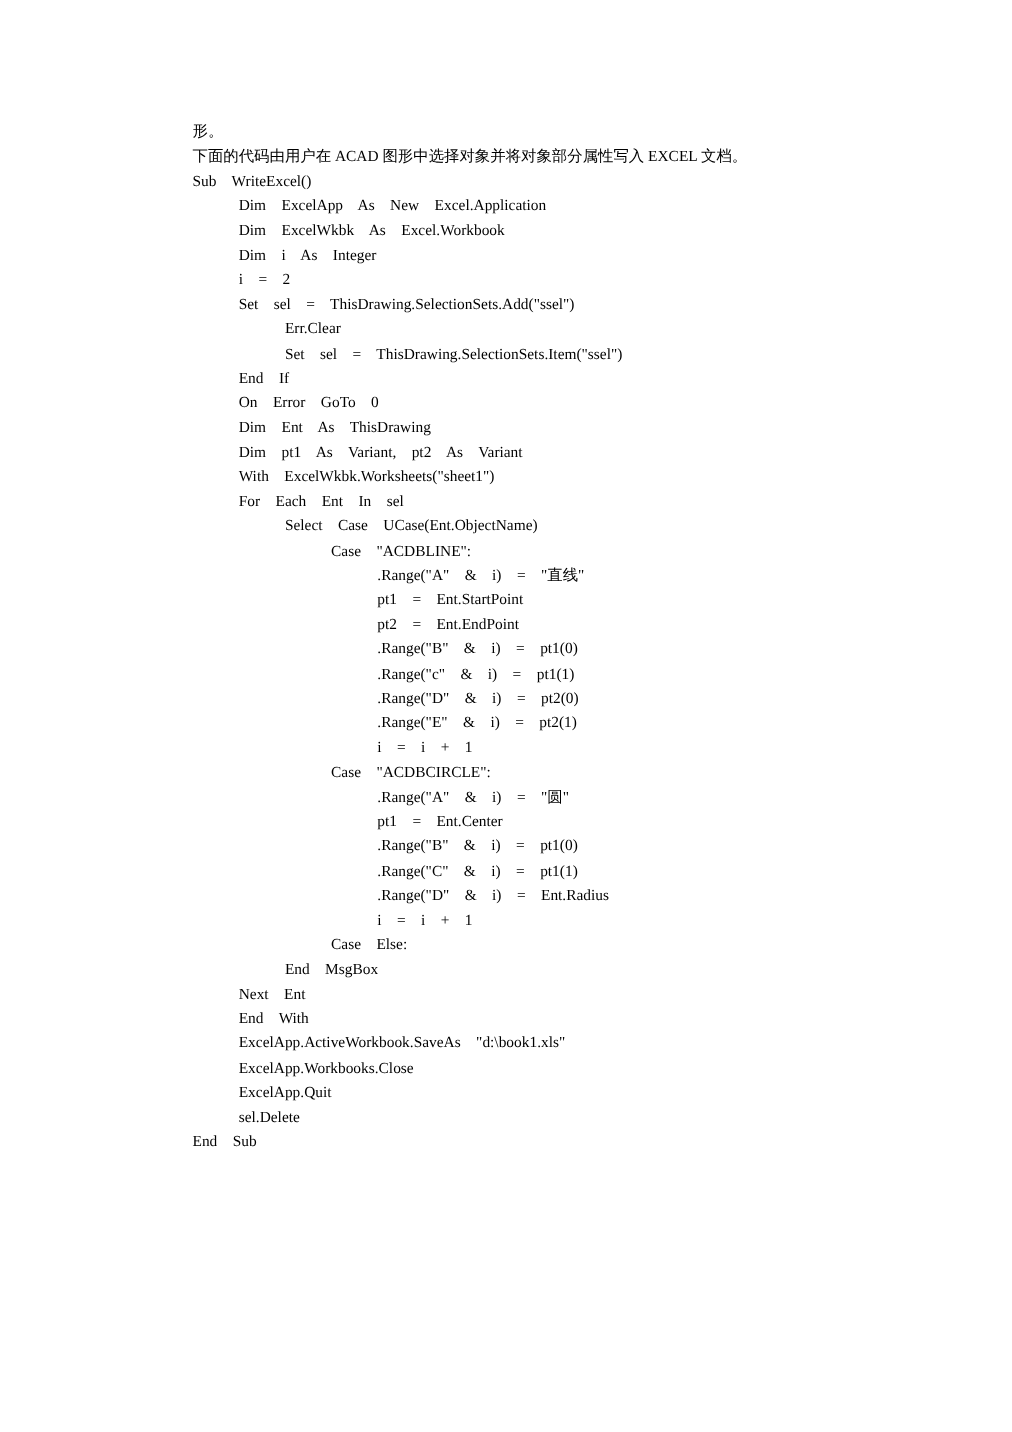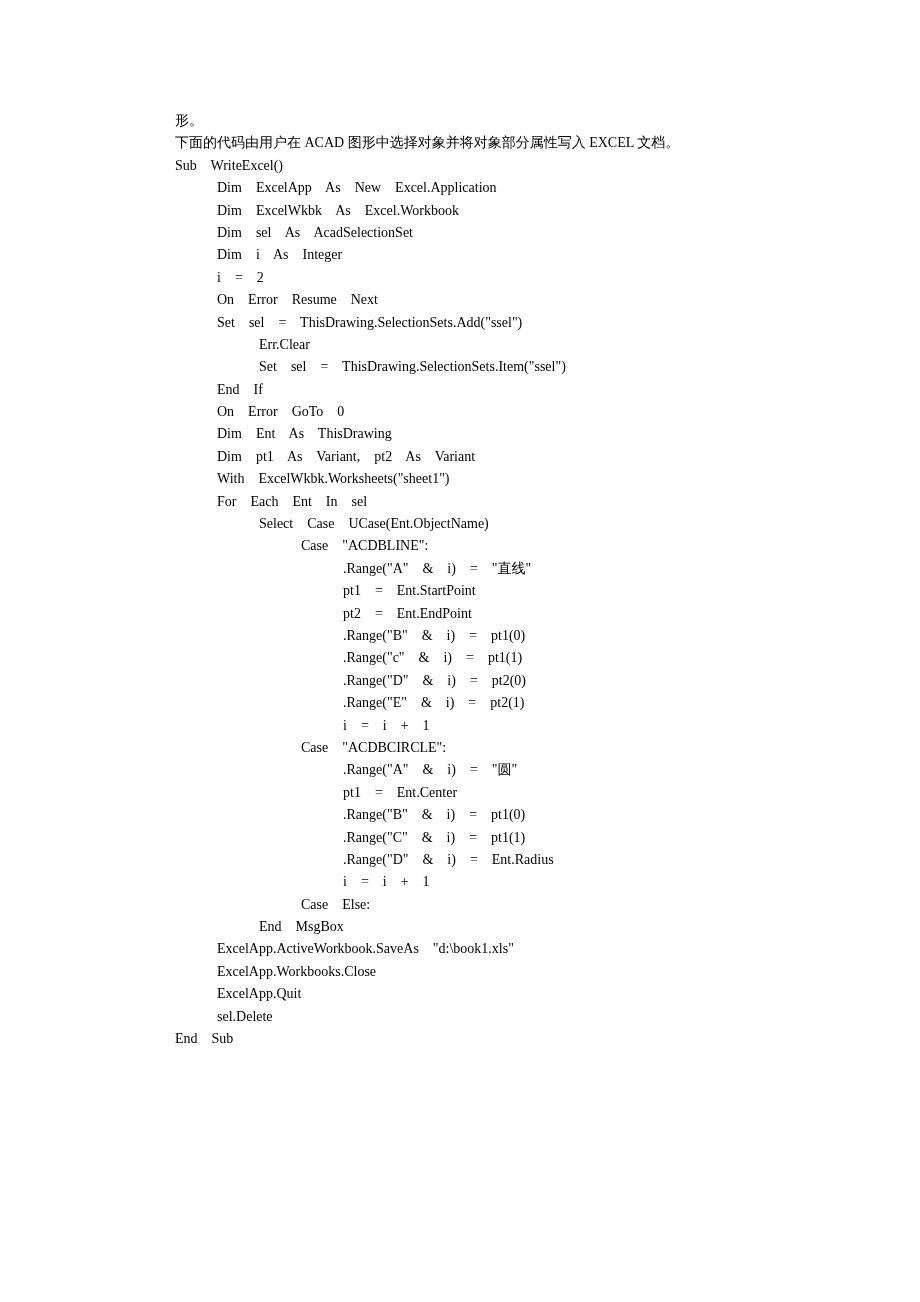--- a/index.html
+++ b/index.html
@@ -28,24 +28,22 @@
 </style>
 </head>
 <body>
 
 <div class="page" id="page-root">
 <div class="line indent0">形。</div>
     <div class="line indent0">下面的代码由用户在 ACAD 图形中选择对象并将对象部分属性写入 EXCEL 文档。</div>
     <div class="line indent0">Sub    WriteExcel()</div>
     <div class="line indent1">Dim    ExcelApp    As    New    Excel.Application</div>
     <div class="line indent1">Dim    ExcelWkbk    As    Excel.Workbook</div>
-    <div class="line indent1">Dim    sel    As    AcadSelectionSet</div>
     <div class="line indent1">Dim    i    As    Integer</div>
     <div class="line indent1">i    =    2</div>
-    <div class="line indent1">On    Error    Resume    Next</div>
     <div class="line indent1">Set    sel    =    ThisDrawing.SelectionSets.Add("ssel")</div>
     <div class="line indent2">Err.Clear</div>
     <div class="line indent2">Set    sel    =    ThisDrawing.SelectionSets.Item("ssel")</div>
     <div class="line indent1">End    If</div>
     <div class="line indent1">On    Error    GoTo    0</div>
     <div class="line indent1">Dim    Ent    As    ThisDrawing</div>
     <div class="line indent1">Dim    pt1    As    Variant,    pt2    As    Variant</div>
     <div class="line indent1">With    ExcelWkbk.Worksheets("sheet1")</div>
     <div class="line indent1">For    Each    Ent    In    sel</div>
     <div class="line indent2">Select    Case    UCase(Ent.ObjectName)</div>
@@ -60,18 +58,20 @@
     <div class="line indent4">i    =    i    +    1</div>
     <div class="line indent3">Case    "ACDBCIRCLE":</div>
     <div class="line indent4">.Range("A"    &amp;    i)    =    "圆"</div>
     <div class="line indent4">pt1    =    Ent.Center</div>
     <div class="line indent4">.Range("B"    &amp;    i)    =    pt1(0)</div>
     <div class="line indent4">.Range("C"    &amp;    i)    =    pt1(1)</div>
     <div class="line indent4">.Range("D"    &amp;    i)    =    Ent.Radius</div>
     <div class="line indent4">i    =    i    +    1</div>
     <div class="line indent3">Case    Else:</div>
     <div class="line indent2">End    MsgBox</div>
+    <div class="line indent1">Next    Ent</div>
+    <div class="line indent1">End    With</div>
     <div class="line indent1">ExcelApp.ActiveWorkbook.SaveAs    "d:\book1.xls"</div>
     <div class="line indent1">ExcelApp.Workbooks.Close</div>
     <div class="line indent1">ExcelApp.Quit</div>
     <div class="line indent1">sel.Delete</div>
     <div class="line indent0">End    Sub</div>
   </div>
 
 </body></html>

